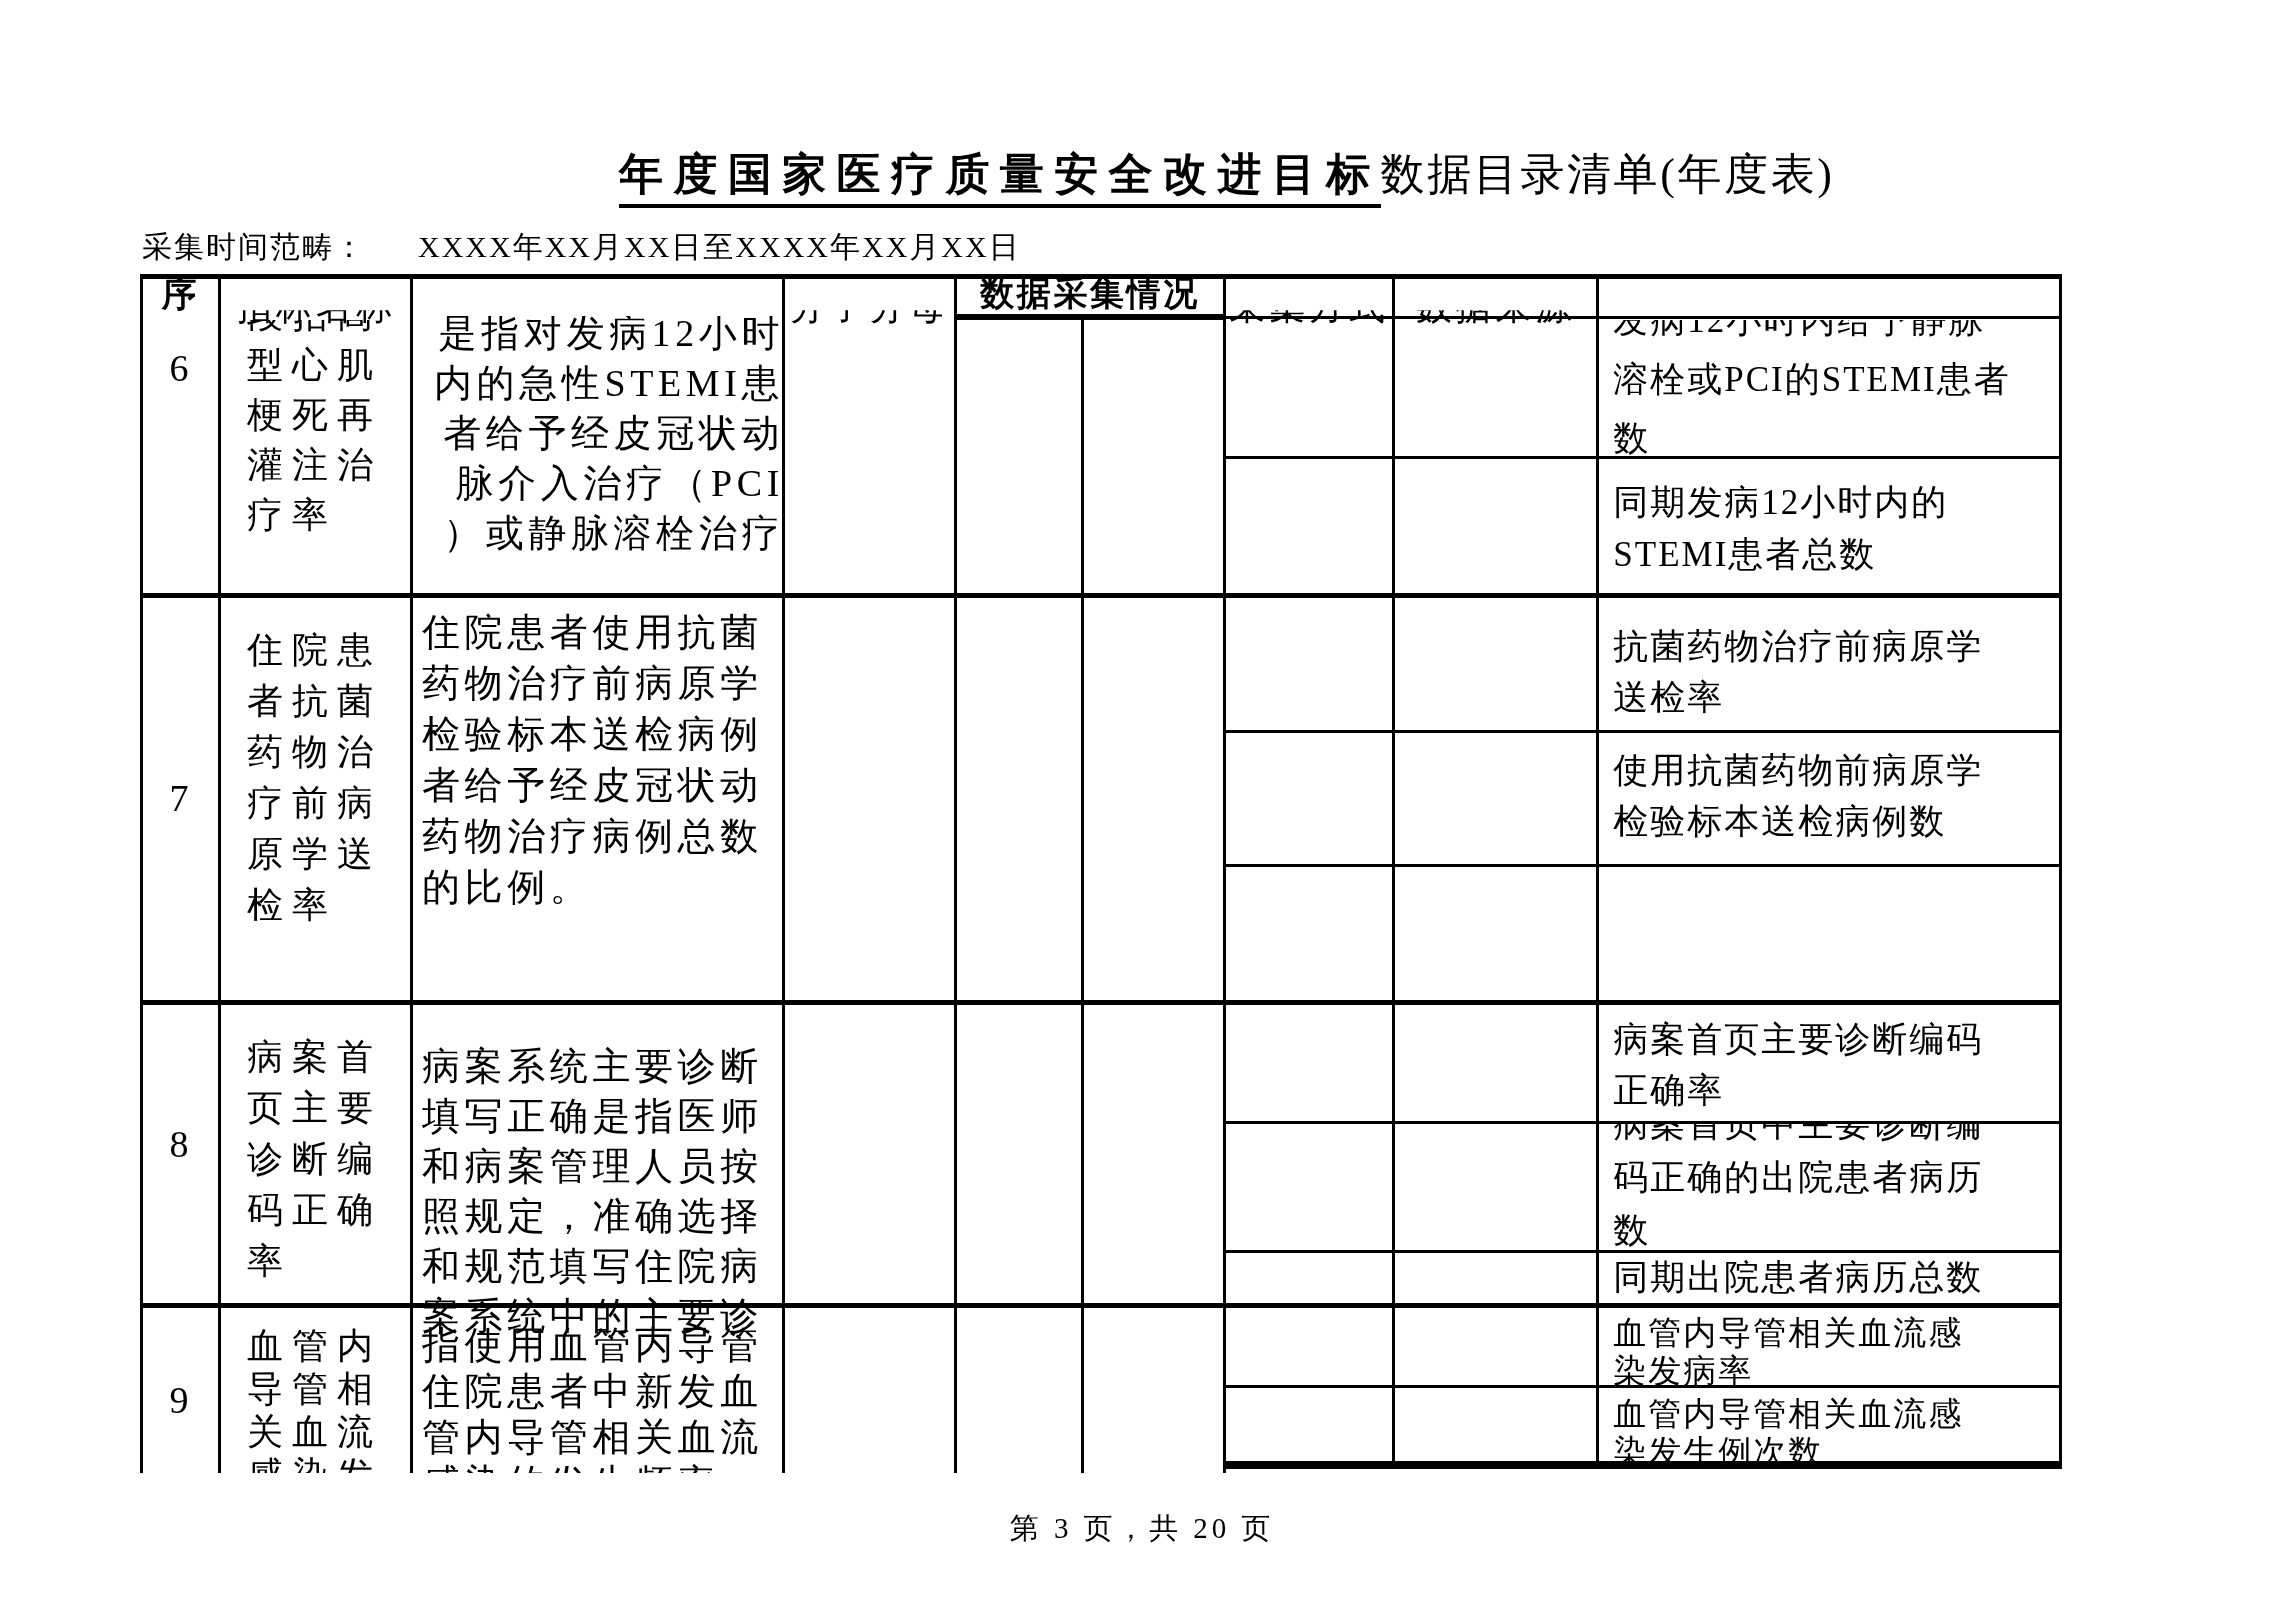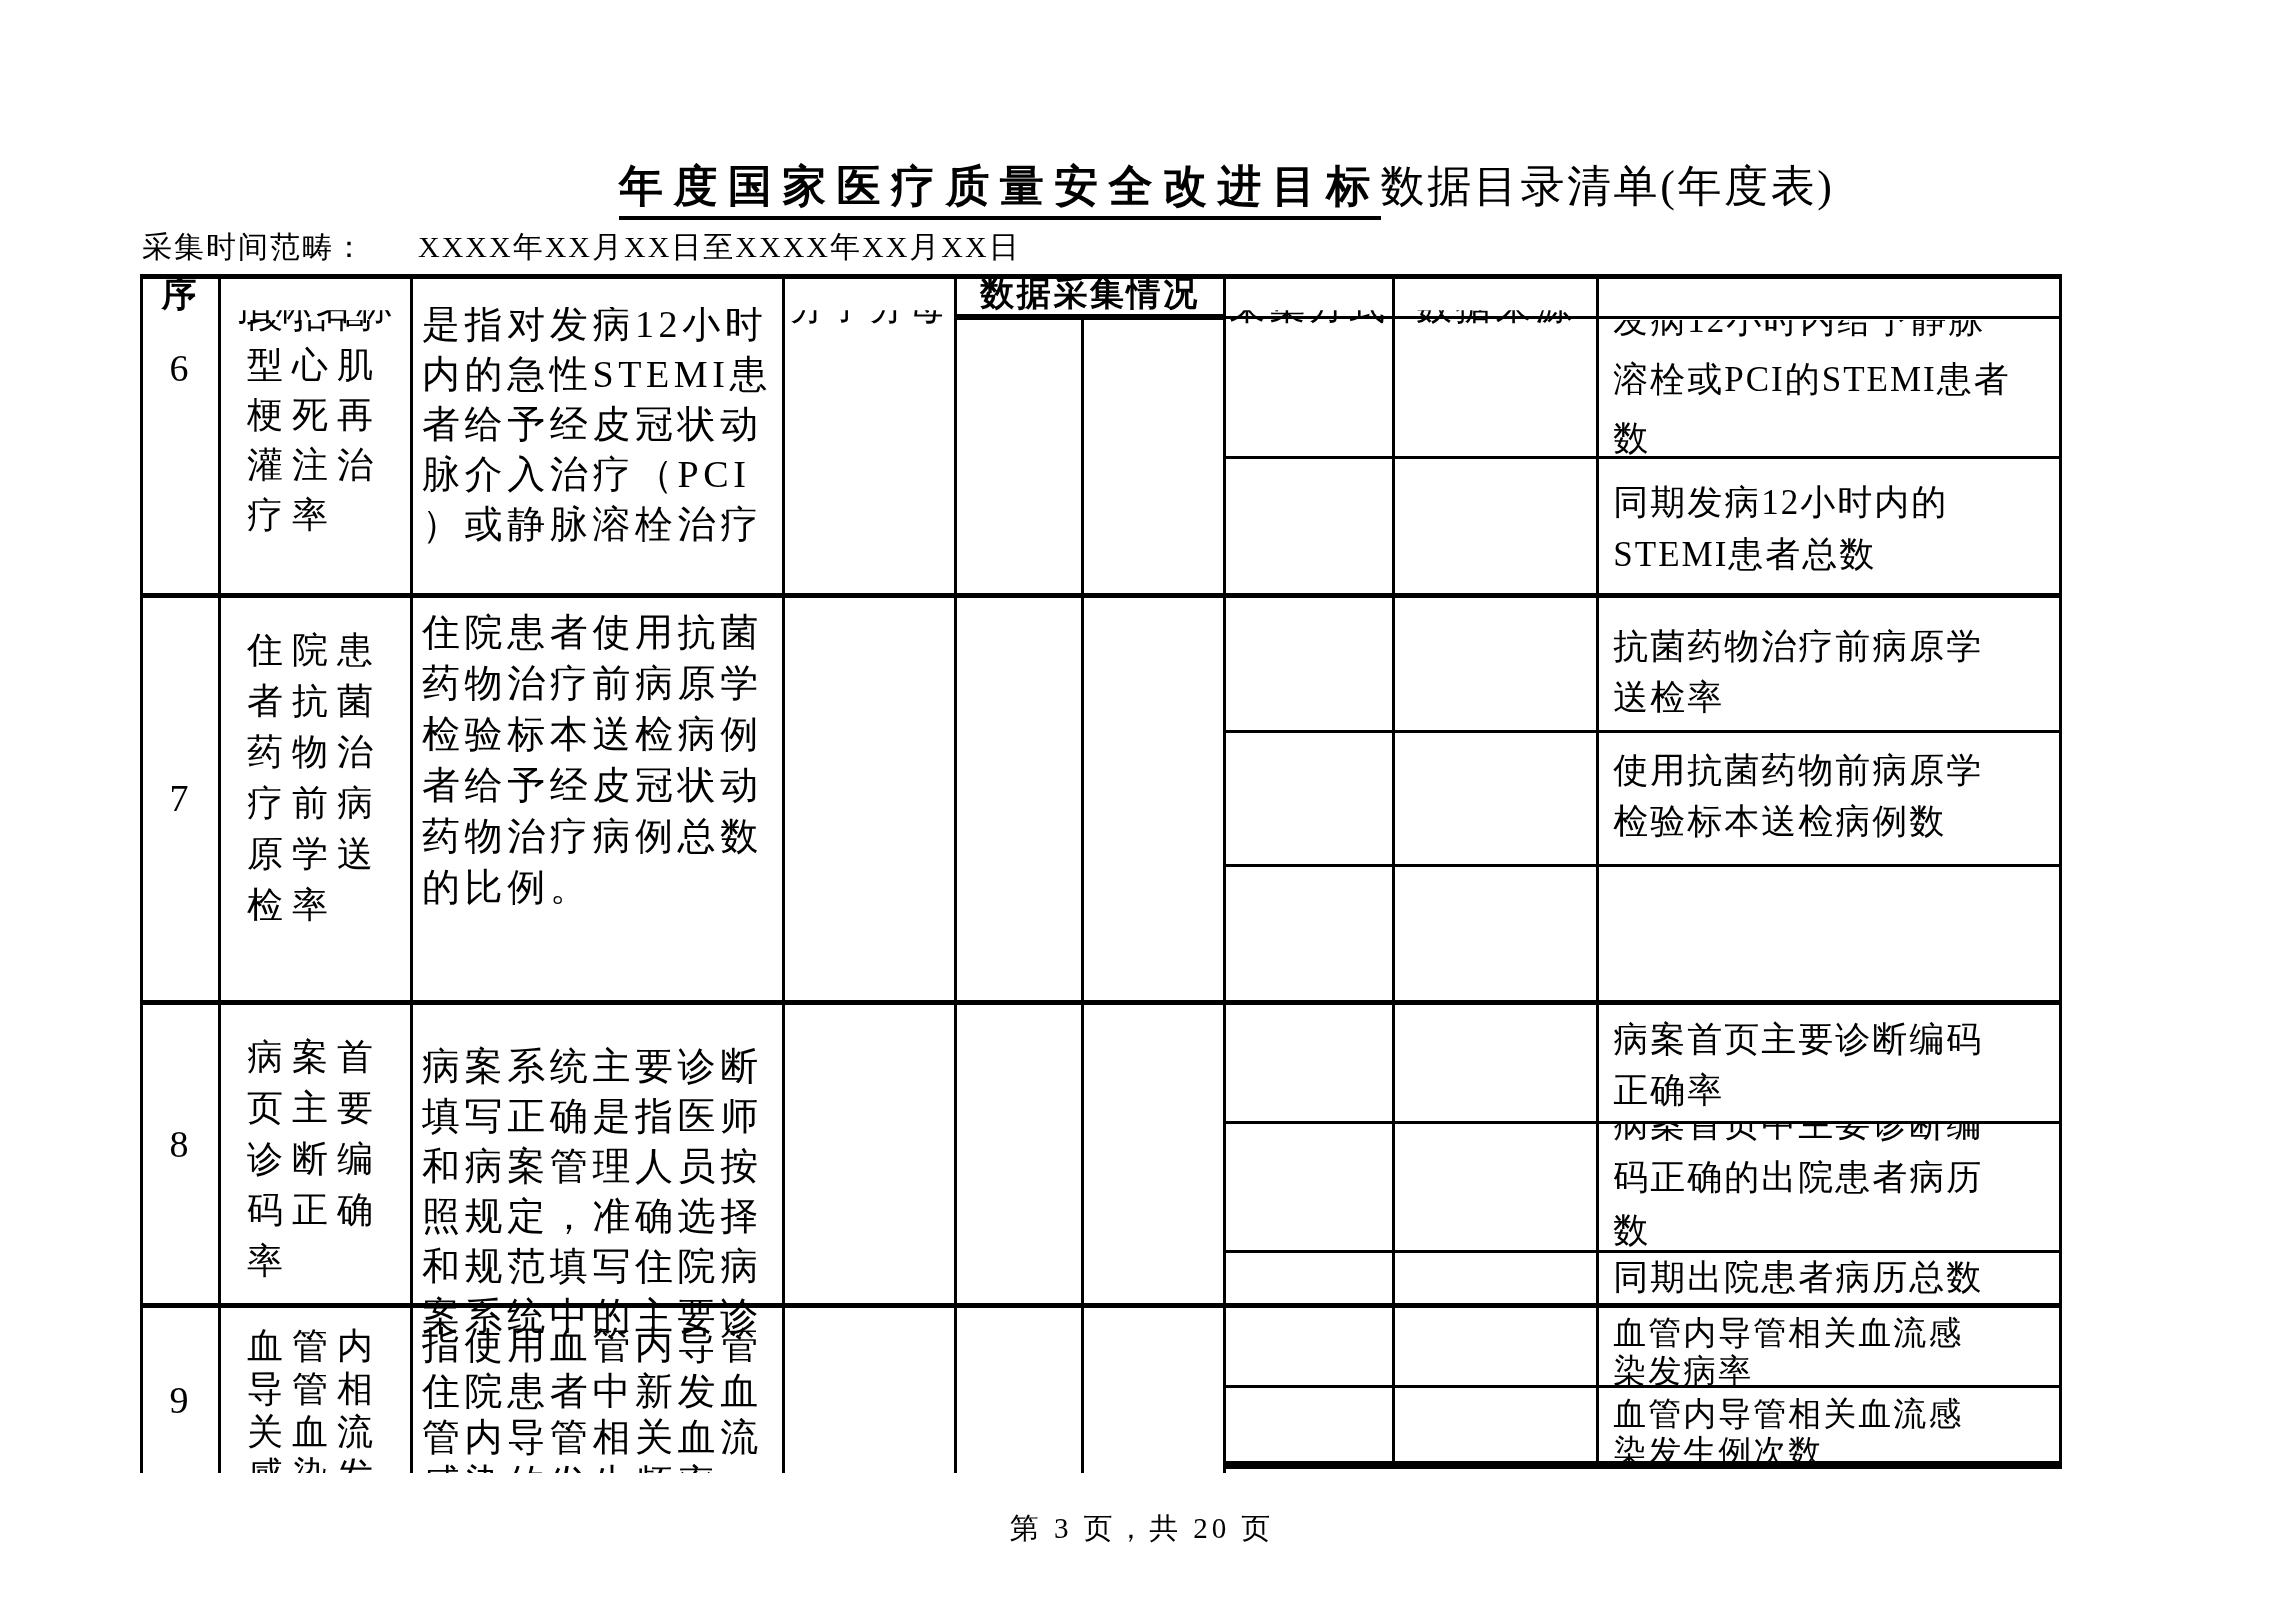--- a/index.html
+++ b/index.html
@@ -1,21 +1,21 @@
 <!DOCTYPE html>
 <html style="font-size:10.4px"><head>
 <meta charset="utf-8">
 <style>
   html,body{margin:0;padding:0;background:#e8e8e8;}
   .page{
     position:relative;width:2284px;height:1616px;background:#ffffff;
     font-family:"Liberation Serif","DejaVu Serif",serif;color:#000;overflow:hidden;
   }
   
-  .title{position:absolute;left:619px;top:149px;white-space:nowrap;font-size:44px;line-height:52px;margin-top:12px;}
+  .title{position:absolute;left:619px;top:149px;white-space:nowrap;font-size:44px;line-height:52px;}
   .title .t1{font-weight:700;letter-spacing:10.4px;border-bottom:4.6px solid #000;padding-bottom:5.2px;}
   .title .t2{font-weight:400;letter-spacing:2.6px;}
   .meta{position:absolute;left:142px;top:227px;font-size:30px;letter-spacing:2px;white-space:nowrap;}
   .meta .mv{margin-left:52px;}
   .footer{position:absolute;left:0;right:0;top:1509px;text-align:center;font-size:29px;letter-spacing:3.9px;}
   
   .tbl{position:absolute;left:140px;top:274px;width:1922px;height:1199px;overflow:hidden;}
   .vl,.hl{position:absolute;background:#000;}
   
   .cell{position:absolute;overflow:hidden;}
@@ -77,21 +77,21 @@
     <div class="frag" style="left:1255px;top:13px;width:201px;">数据来源</div>
 
     <div class="cell num" style="left:0;top:68px;">6</div>
     <div class="cell name" style="left:81px;top:46px;height:272px;line-height:50px;">
       <div class="ln" style="margin-top:-30px;">段抬高</div>
       <div class="ln">型心肌</div>
       <div class="ln">梗死再</div>
       <div class="ln">灌注治</div>
       <div class="ln">疗率</div>
     </div>
-    <div class="cell def" style="left:273px;top:33px;height:272px;line-height:50px;">
+    <div class="cell def" style="left:273px;top:42px;height:272px;line-height:50px;text-align:right;">
       <div class="ln" style="margin-top:-7.8px;">是指对发病12小时</div>
       <div class="ln">内的急性STEMI患</div>
       <div class="ln">者给予经皮冠状动</div>
       <div class="ln">脉介入治疗（PCI</div>
       <div class="ln">）或静脉溶栓治疗</div>
     </div>
     <div class="cell el" style="left:1459px;top:46px;height:137px;line-height:59px;">
       <div class="ln" style="margin-top:-29px;">发病12小时内给予静脉</div>
       <div class="ln">溶栓或PCI的STEMI患者</div>
       <div class="ln">数</div>

